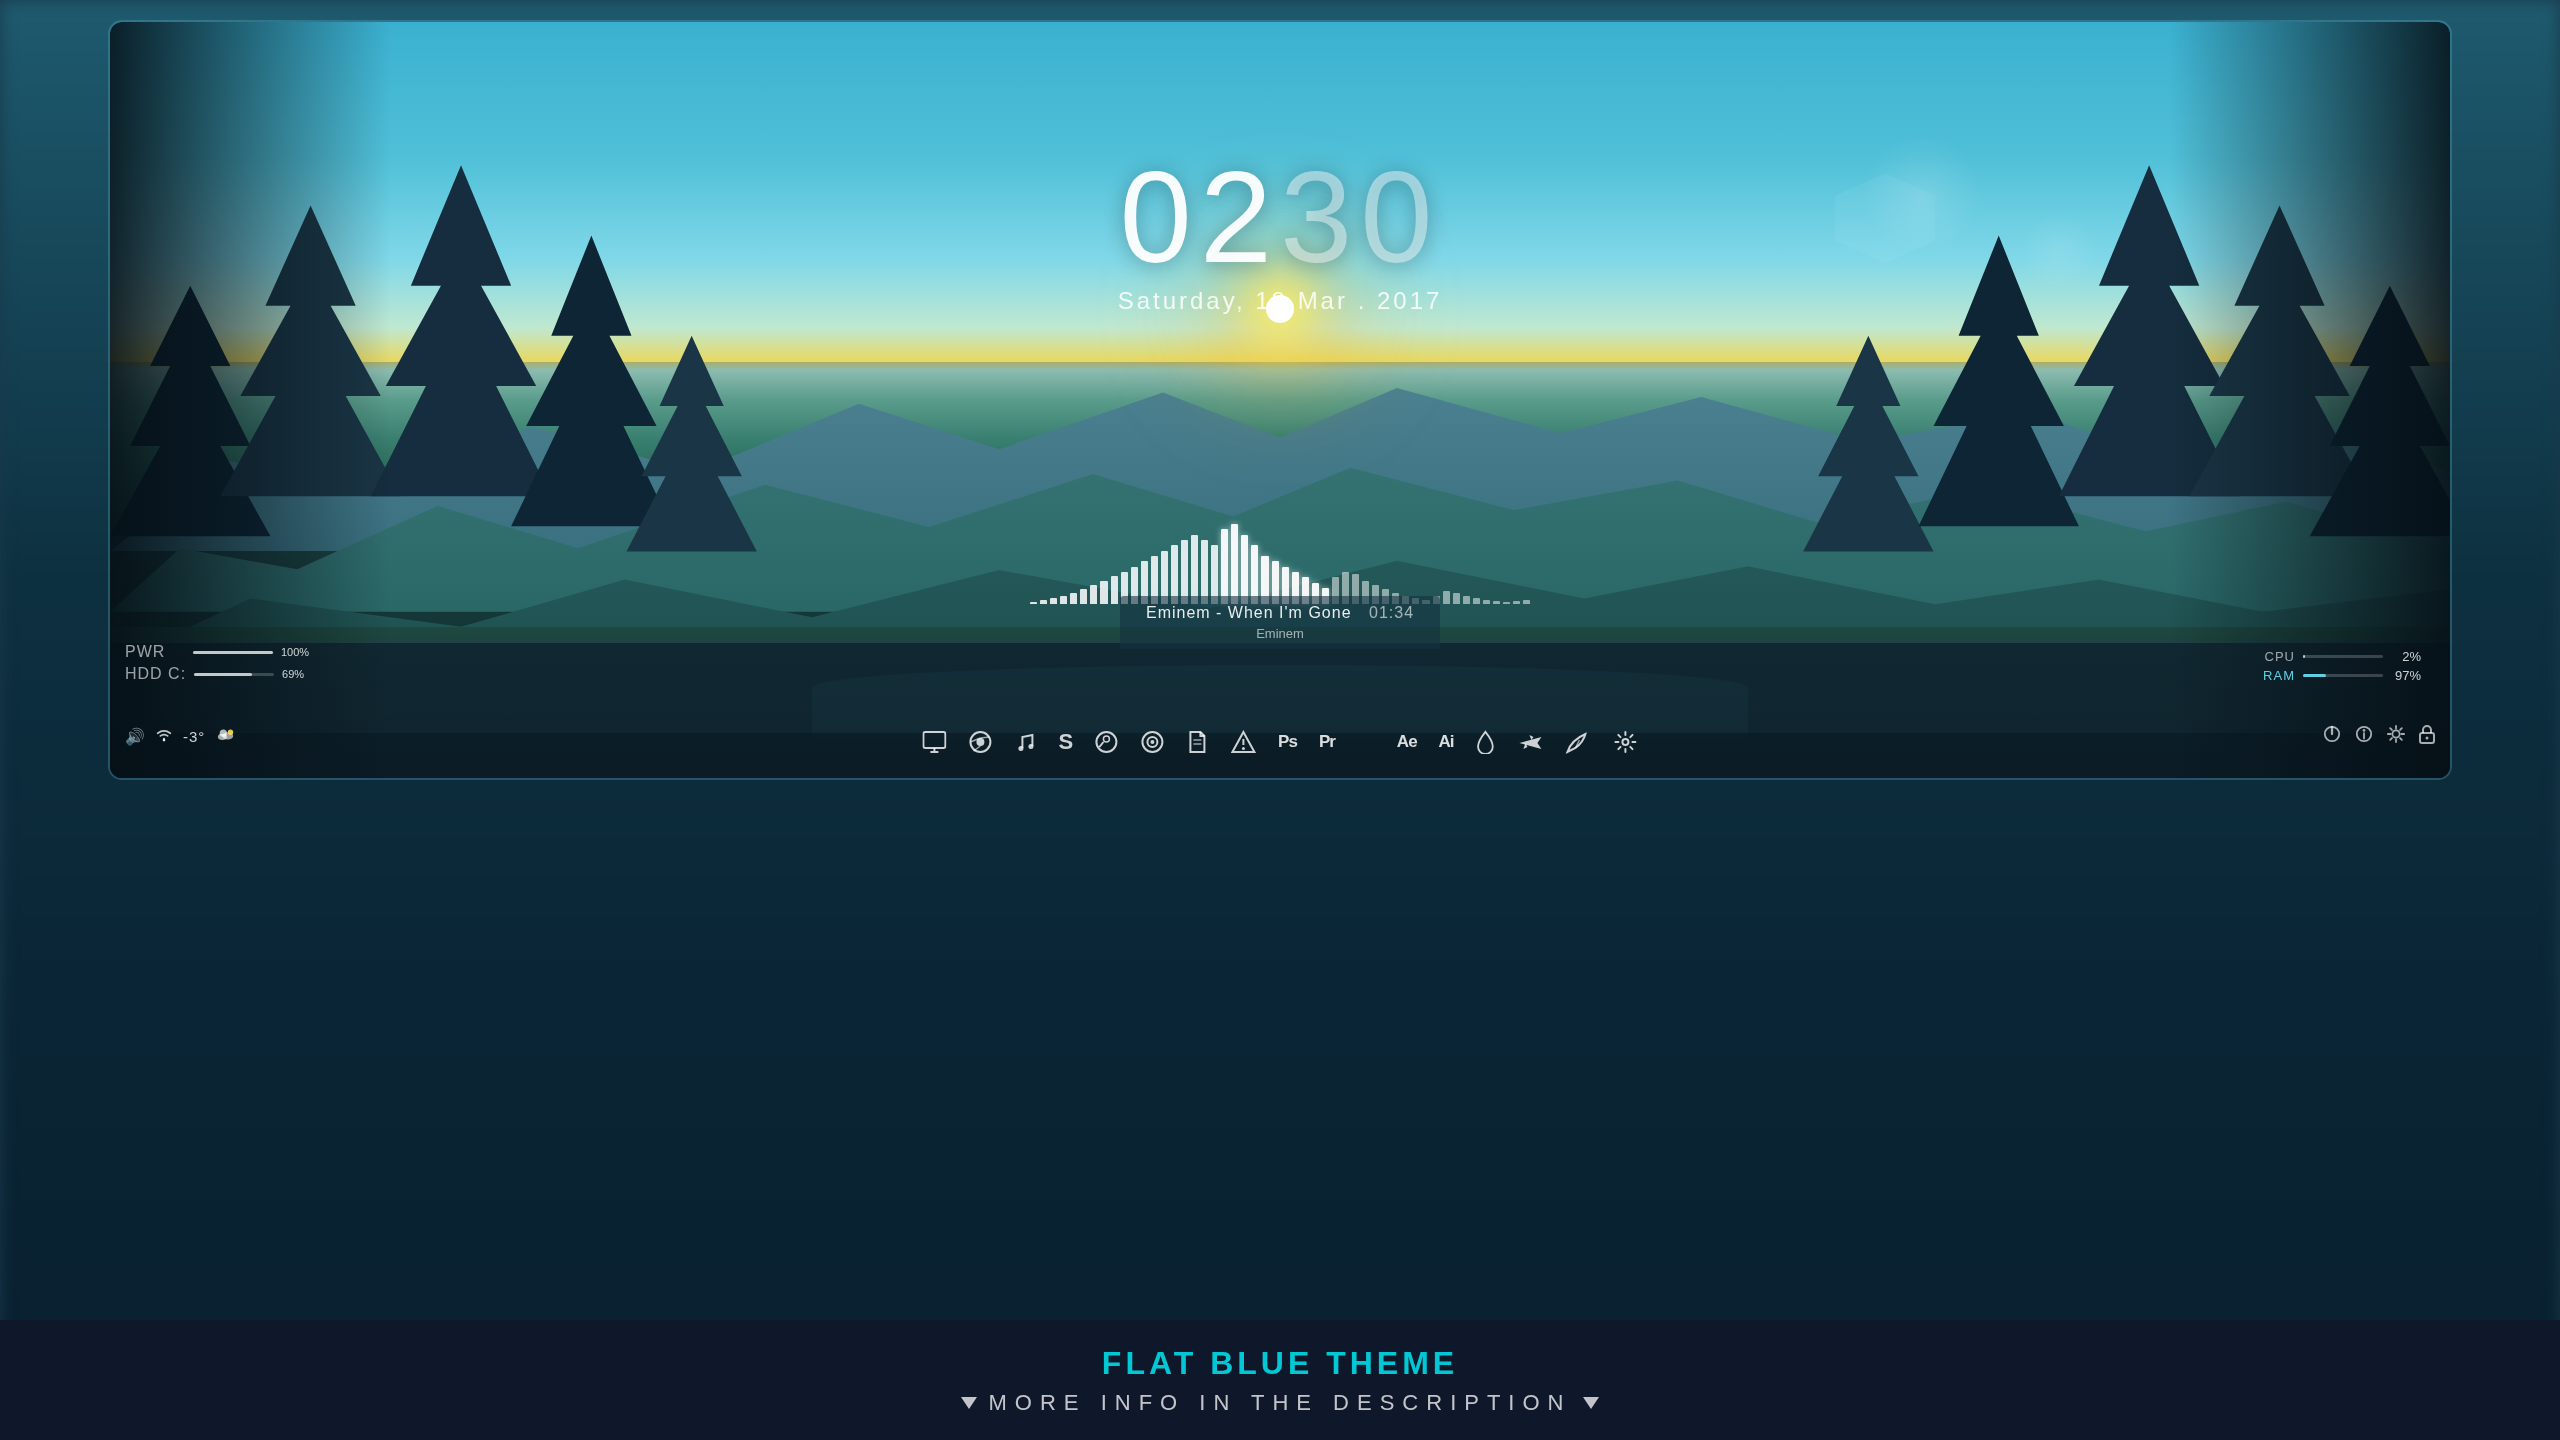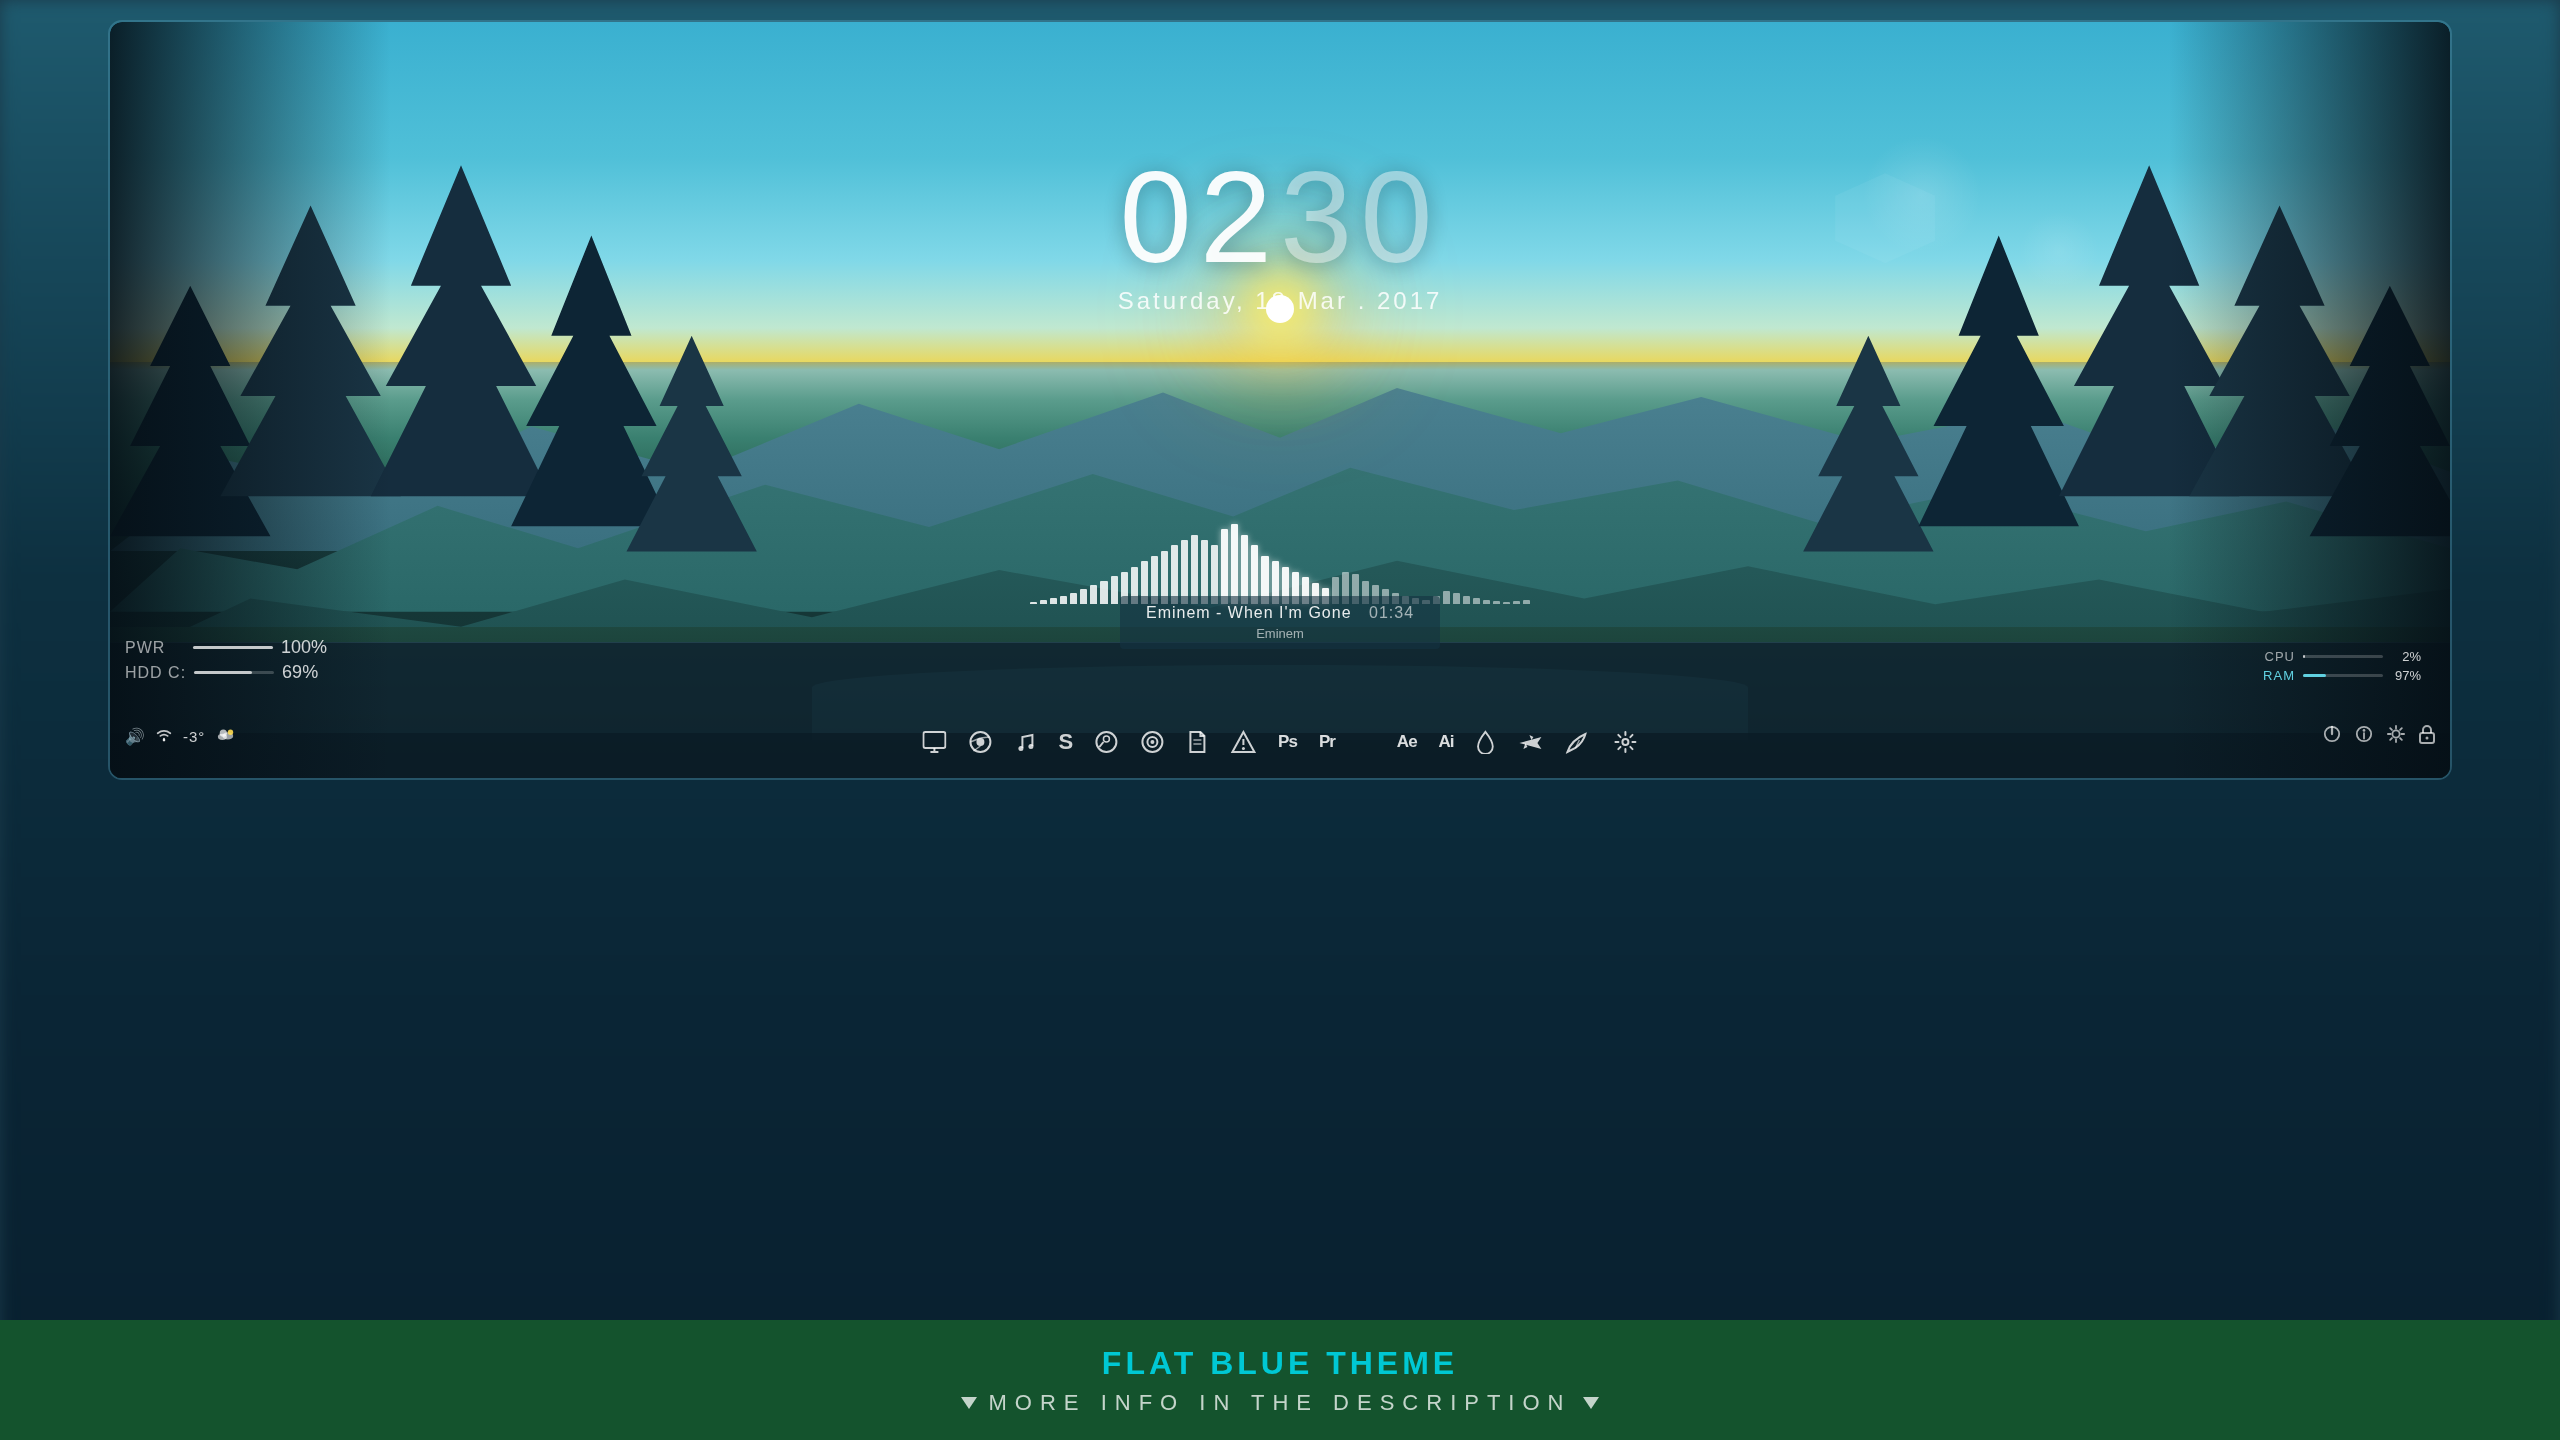--- a/index.html
+++ b/index.html
@@ -290,21 +290,21 @@
       position: relative;
     }
 
     .status-bar-fill {
       height: 100%;
       background: rgba(255,255,255,0.7);
       border-radius: 2px;
     }
 
     .status-value {
-      font-size: 18px;
+      font-size: 11px;
       color: rgba(255,255,255,0.8);
     }
 
     
     .status-right {
       position: absolute;
       bottom: 12%;
       right: 29px;
       z-index: 20;
       text-align: right;
@@ -414,21 +414,21 @@
       text-align: right;
     }
 
     
     .bottom-caption {
       position: absolute;
       bottom: 0;
       left: 0;
       right: 0;
       height: 120px;
-      background: #14532d;
+      background: #0f172a;
       display: flex;
       flex-direction: column;
       align-items: center;
       justify-content: center;
       z-index: 30;
     }
 
     .caption-title {
       font-size: 32px;
       font-weight: 700;

